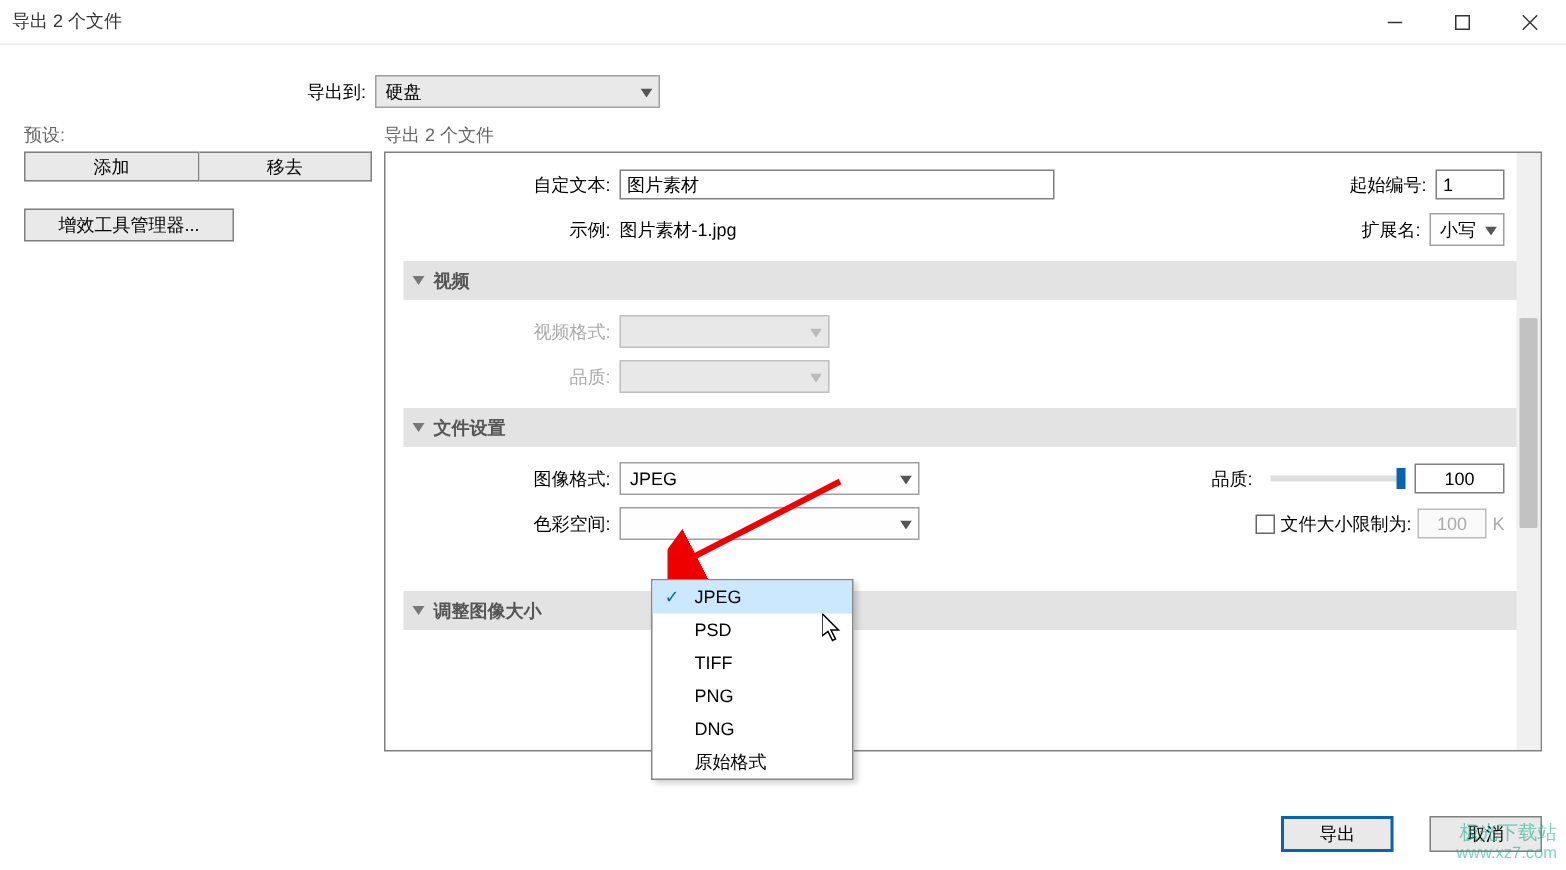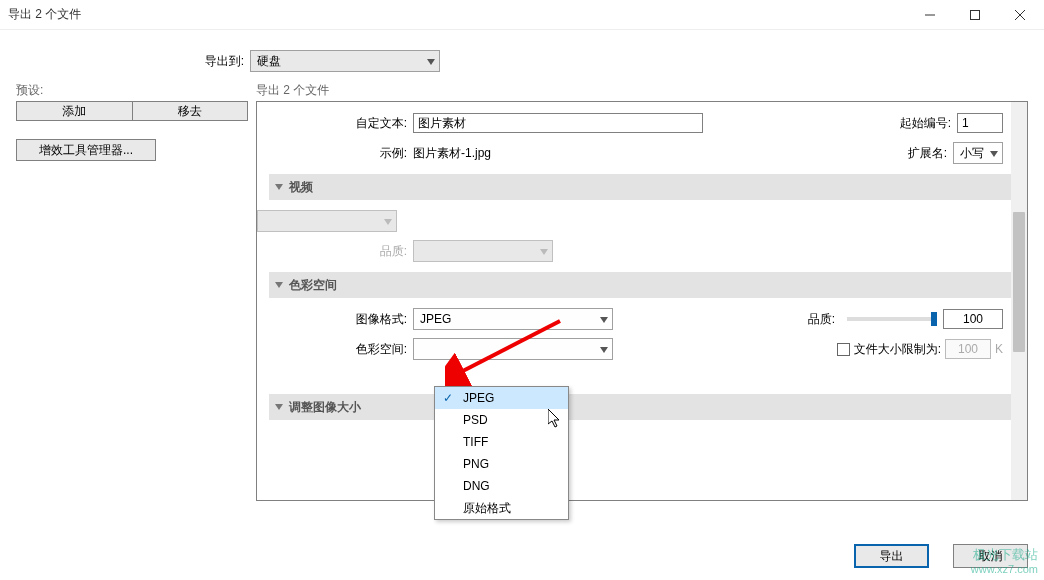--- a/index.html
+++ b/index.html
@@ -143,38 +143,39 @@
               </svg></span>
         </div>
       </div>
 
       <div class="section-hdr">
         <span class="tri-down"></span>
         <span>视频</span>
       </div>
 
       <div class="row">
+        <div class="rlabel muted" style="width:156px">视频格式:</div>
         <div class="combo disabled" style="width:140px">
           <span class="caret"><svg viewBox="0 0 8 6">
                 <path d="M0 0 L8 0 L4 6 Z" fill="#bbb"></path>
               </svg></span>
         </div>
       </div>
       <div class="row">
         <div class="rlabel muted" style="width:156px">品质:</div>
         <div class="combo disabled" style="width:140px">
           <span class="caret"><svg viewBox="0 0 8 6">
                 <path d="M0 0 L8 0 L4 6 Z" fill="#bbb"></path>
               </svg></span>
         </div>
       </div>
 
       <div class="section-hdr">
         <span class="tri-down"></span>
-        <span>色彩空间</span>
+        <span>文件设置</span>
       </div>
 
       <div class="row">
         <div class="rlabel" style="width:156px">图像格式:</div>
         <div class="combo white" style="width:200px">
           <span>JPEG</span>
           <span class="caret"><svg viewBox="0 0 8 6">
                 <path d="M0 0 L8 0 L4 6 Z"></path>
               </svg></span>
         </div>

